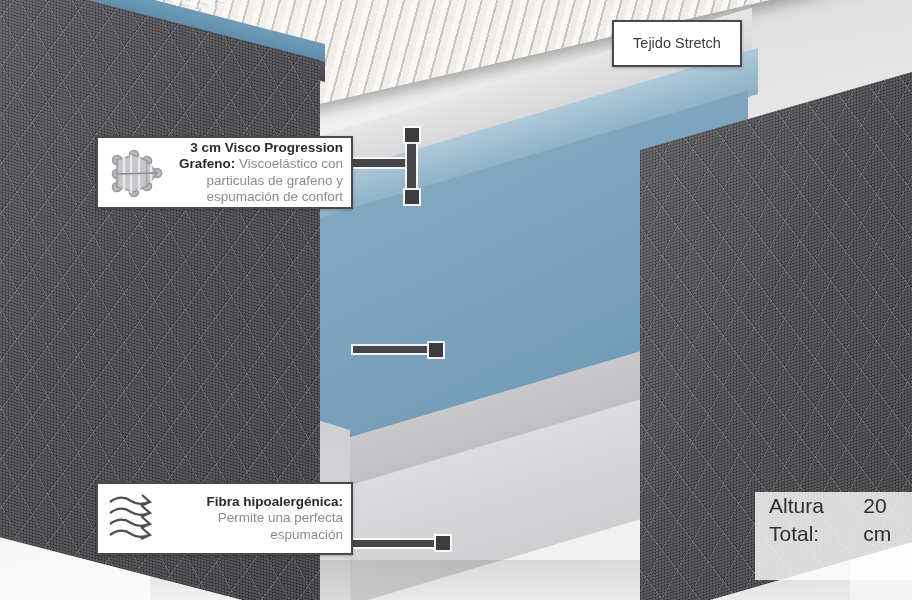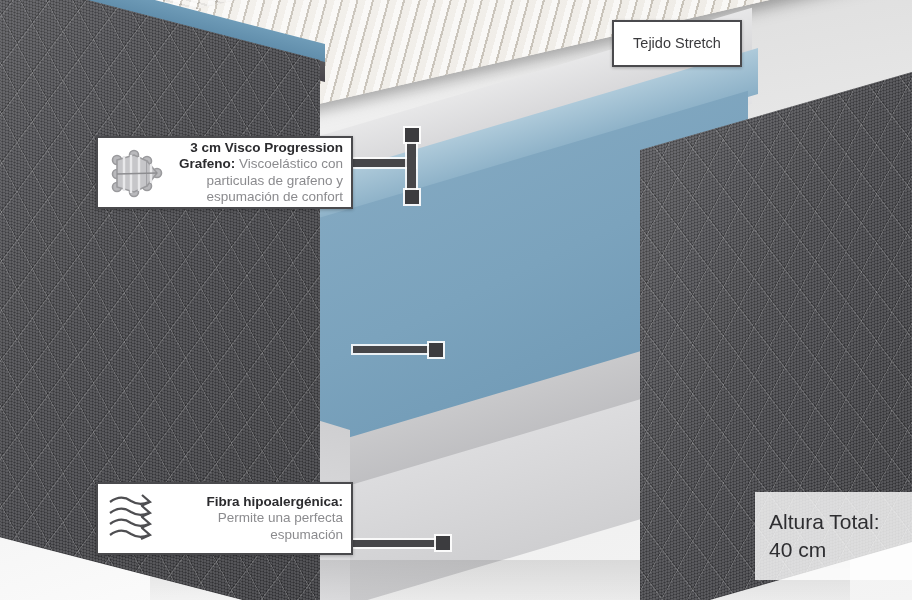--- a/index.html
+++ b/index.html
@@ -100,21 +100,21 @@
 
   #c1{left:96px;top:126px;width:257px;height:73px;padding:6px 8px;margin-top:10px;}
   #c2{left:96px;top:311px;width:257px;height:73px;padding:6px 8px;}
   #c3{left:96px;top:482px;width:257px;height:73px;padding:6px 8px;}
   #c4{left:612px;top:20px;width:130px;height:47px;border-width:2px;
       justify-content:center;}
   #c4 .ctext{color:#3a3a3d;font-size:14.5px;}
 
   
   #hpanel{position:absolute;left:755px;top:492px;width:157px;height:88px;
-    background:rgba(255,255,255,.80);display:flex;flex-direction:column;
+    background:rgba(255,255,255,.80);display:flex;flex-direction:row;
     justify-content:center;padding-left:14px;box-sizing:border-box;}
   #hpanel div{font-size:21px;line-height:28px;color:#2e2e31;}
 
   
   .lead{position:absolute;background:#464649;box-shadow:0 0 0 2px rgba(255,255,255,.85);}
   .cap{position:absolute;width:14px;height:14px;background:#3c3c3f;
     box-shadow:0 0 0 2px rgba(255,255,255,.9);}
 
   
   #l1h{left:353px;top:159px;width:62px;height:8px;}
@@ -221,16 +221,16 @@
       <span>Permite una perfecta espumación</span>
     </div>
   </div>
 
   <div class="callout" id="c4">
     <div class="ctext">Tejido Stretch</div>
   </div>
 
   <div id="hpanel">
     <div>Altura Total:</div>
-    <div>40 cm</div>
+    <div>20 cm</div>
   </div>
 
 </div>
 
 </body></html>

